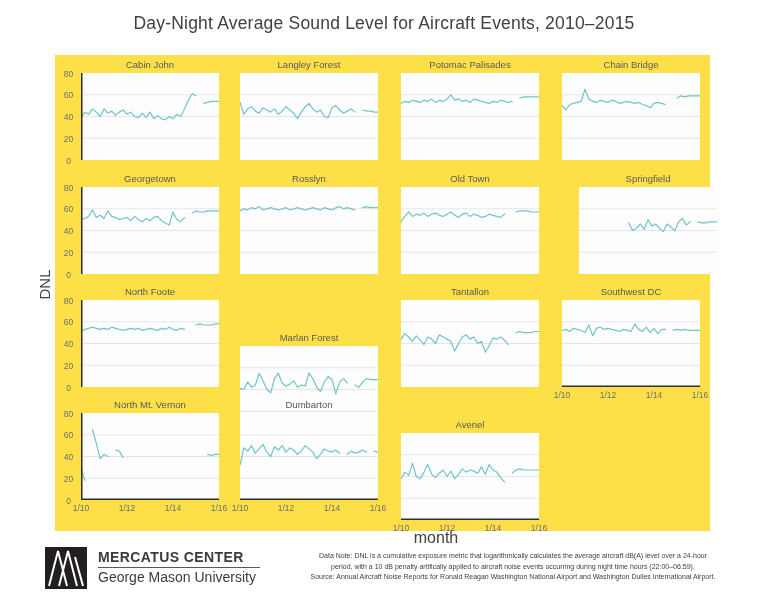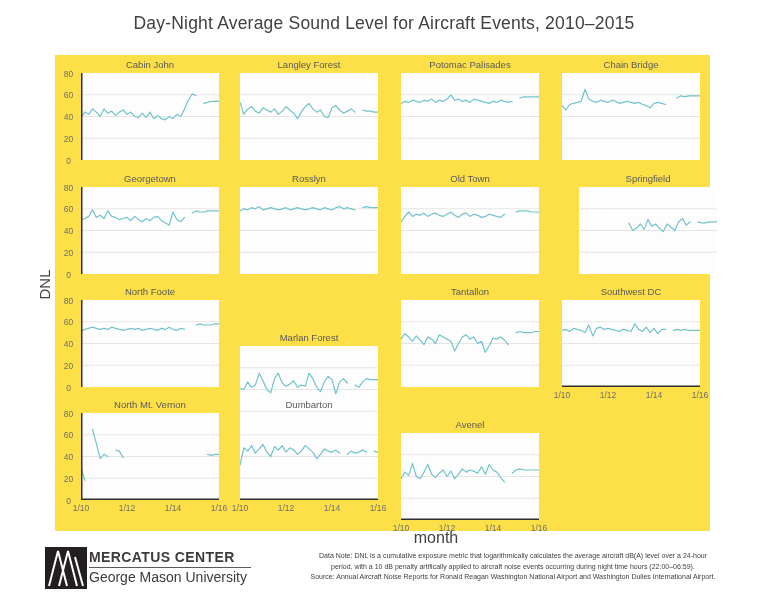--- a/index.html
+++ b/index.html
@@ -13,21 +13,21 @@
   .panel-title{position:absolute;top:-14px;left:-10px;width:158px;text-align:center;
         font-size:9.5px;color:#58595b;}
   .ytick{position:absolute;left:-21px;width:17px;text-align:center;font-size:8.5px;color:#6d6e71;}
   .xtick{position:absolute;top:90px;width:28px;text-align:center;font-size:8.5px;color:#6d6e71;}
   .y-axis-label{position:absolute;left:14px;top:276px;width:60px;text-align:center;
         transform:rotate(-90deg);transform-origin:center;font-size:15px;color:#414042;}
   .x-axis-label{position:absolute;left:432px;top:529px;transform:translateX(-50%);
         font-size:16px;color:#414042;padding-left:8px;}
   .footer{position:absolute;left:0;top:545px;width:768px;height:48px;}
   .logo-mark{position:absolute;left:45px;top:2px;}
-  .logo-text{position:absolute;left:89px;top:4px;width:170px;}
+  .logo-text{position:absolute;left:98px;top:4px;width:170px;}
   .logo-org{font-size:14px;font-weight:bold;letter-spacing:.4px;color:#3b3b3b;white-space:nowrap;}
   .logo-rule{height:1px;background:#58595b;margin:2px 0 1px 0;width:162px;}
   .logo-sub{font-size:14px;color:#3b3b3b;white-space:nowrap;}
   .data-note{position:absolute;left:262px;top:6px;width:502px;text-align:center;
         font-size:7px;line-height:1.5;color:#414042;}
 </style>
 </head>
 <body>
 
 <div class="page">

